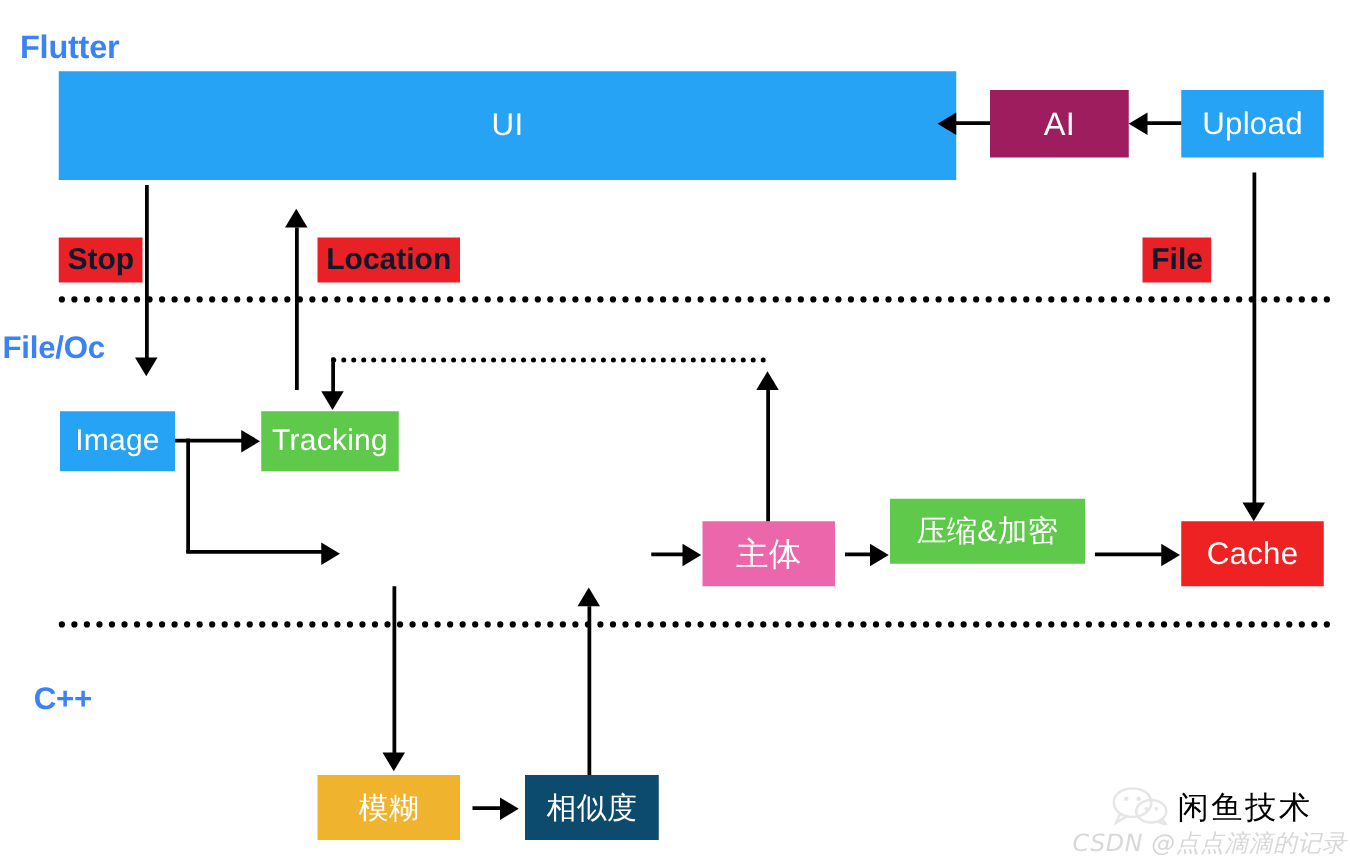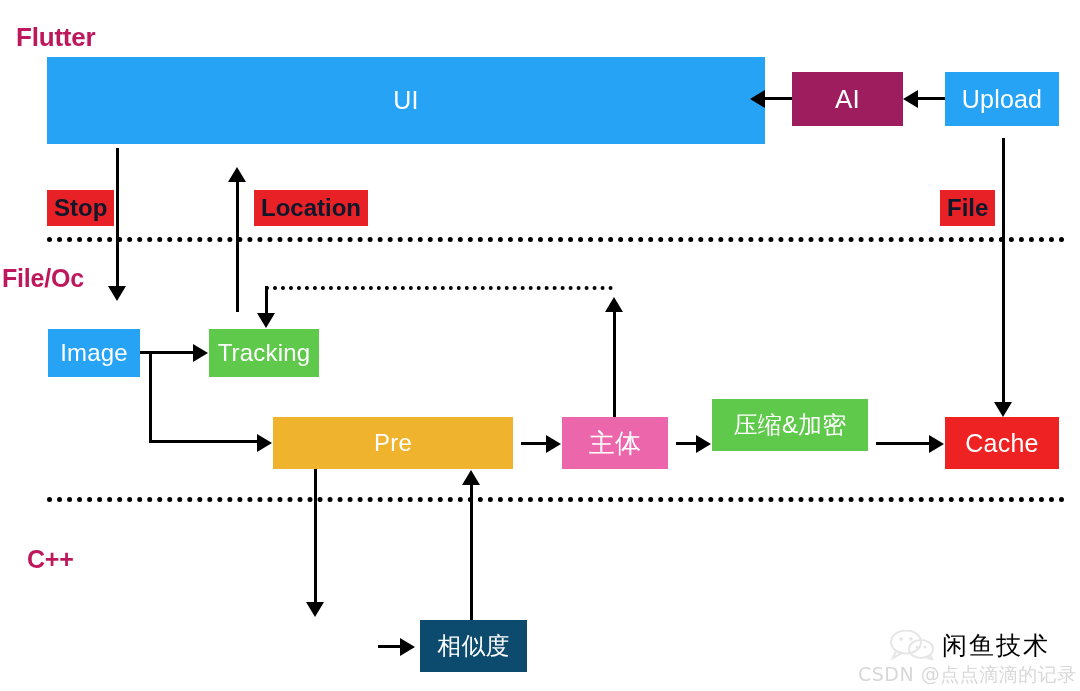--- a/index.html
+++ b/index.html
@@ -13,21 +13,21 @@
   #canvas {
     position: relative;
     width: 1080px;
     height: 691px;
     background: #ffffff;
     overflow: hidden;
   }
   .layer-label {
     position: absolute;
     font-weight: bold;
-    color: #be185d;
+    color: #3b82f6;
     white-space: nowrap;
     letter-spacing: -0.2px;
   }
   .node {
     position: absolute;
     display: flex;
     align-items: center;
     justify-content: center;
     color: #ffffff;
     box-sizing: border-box;
@@ -127,36 +127,36 @@
   <div class="node" style="left:47px; top:57px; width:718px; height:87px; background:#27a3f5; font-size:25px;">UI</div>
 
   <div class="node" style="left:792px; top:72px; width:111px; height:54px; background:#9e1d5e; font-size:26px;">AI</div>
 
   <div class="node" style="left:945px; top:72px; width:114px; height:54px; background:#27a3f5; font-size:25px;">Upload</div>
 
   <div class="node" style="left:48px; top:329px; width:92px; height:48px; background:#27a3f5; font-size:24px;">Image</div>
 
   <div class="node" style="left:209px; top:329px; width:110px; height:48px; background:#5ec94a; font-size:24px;">Tracking</div>
 
-  <div class="node" style="left:273px; top:417px; width:240px; height:52px; background:#f0b32e; font-size:24px;">Pre</div>
 
   <div class="node" style="left:562px; top:417px; width:106px; height:52px; background:#ec66ab; font-size:26px;">主体</div>
 
   <div class="node" style="left:712px; top:399px; width:156px; height:52px; background:#5ec94a; font-size:24px;">压缩&amp;加密</div>
 
   <div class="node" style="left:945px; top:417px; width:114px; height:52px; background:#ee2222; font-size:25px;">Cache</div>
 
+  <div class="node" style="left:254px; top:620px; width:114px; height:52px; background:#f0b32e; font-size:24px;">模糊</div>
 
   <div class="node" style="left:420px; top:620px; width:107px; height:52px; background:#0c4a6e; font-size:24px;">相似度</div>
 
   <div class="tag" style="left:47px; top:190px; height:36px; background:#e82127;">Stop</div>
 
   <div class="tag" style="left:254px; top:190px; height:36px; background:#e82127;">Location</div>
 
-  <div class="tag" style="left:914px; top:190px; height:36px; background:#e82127;margin-left:26px;">File</div>
+  <div class="tag" style="left:914px; top:190px; height:36px; background:#e82127;">File</div>
 
   <div class="hline" style="left:915px; top:97px; width:30px;"></div>
   <div class="arrowhead ah-left" style="left:903px; top:90px;"></div>
 
   <div class="hline" style="left:762px; top:97px; width:30px;"></div>
   <div class="arrowhead ah-left" style="left:750px; top:90px;"></div>
 
   <div class="vline" style="left:116px; top:148px; height:140px;"></div>
   <div class="arrowhead ah-down" style="left:108px; top:286px;"></div>
 
@@ -208,15 +208,15 @@
       <circle cx="21" cy="9" r="1.8" fill="#e6e6e6"></circle>
       <ellipse cx="31" cy="19" rx="12" ry="9" fill="none" stroke="#e6e6e6" stroke-width="2"></ellipse>
       <path d="M40 25.5 L43 30 L37 27.5 Z" fill="none" stroke="#e6e6e6" stroke-width="2"></path>
       <circle cx="27" cy="17" r="1.5" fill="#e6e6e6"></circle>
       <circle cx="35" cy="17" r="1.5" fill="#e6e6e6"></circle>
     </svg>
   </div>
 
   <div class="watermark wm-brand" style="left:942px; top:629px;">闲鱼技术</div>
 
-  <div class="watermark wm-credit" style="left:858px; top:662px;">CSDN @点点滴滴的记录</div>
+  <div class="watermark wm-credit" style="left:858px; top:662px;font-style:italic;">CSDN @点点滴滴的记录</div>
 
 </div>
 
 </body></html>

